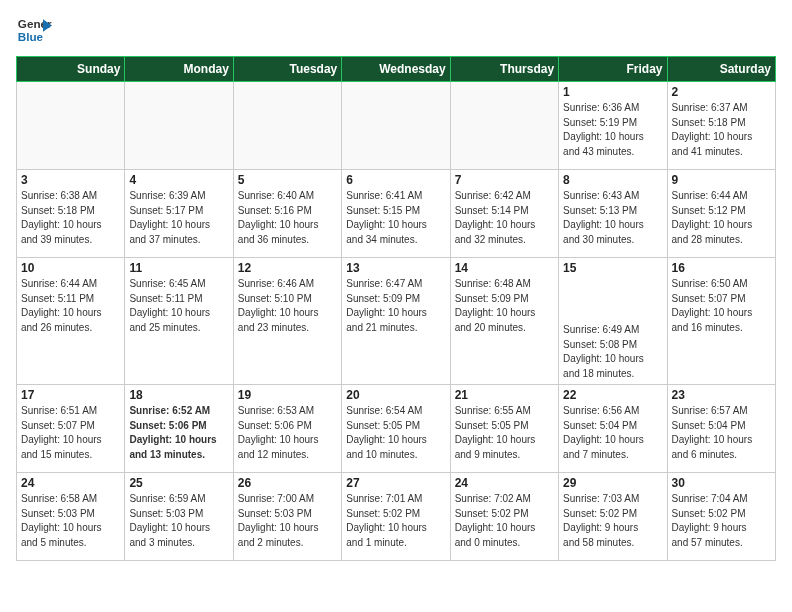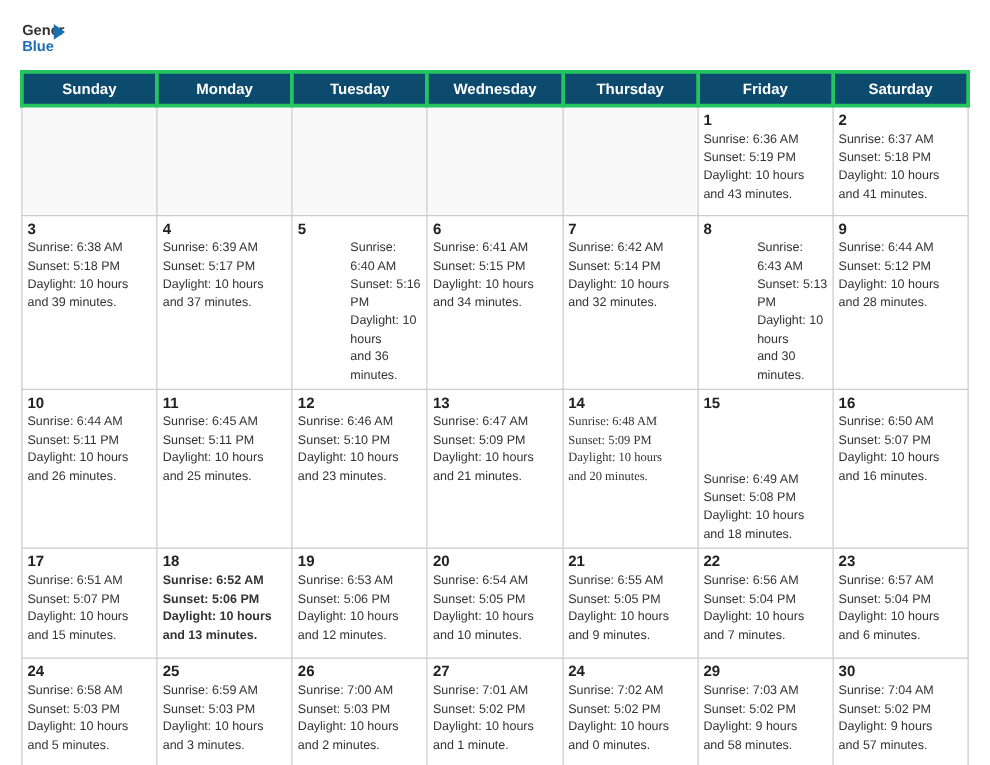--- a/index.html
+++ b/index.html
@@ -44,27 +44,27 @@
     .location {
       font-size: 14px;
       color: #444;
     }
     table {
       width: 100%;
       border-collapse: collapse;
       table-layout: fixed;
     }
     .day-header th {
-      background-color: #0c4a6e;
+      background-color: #14532d;
       color: #fff;
       font-size: 12px;
       font-weight: bold;
       padding: 5px 4px;
-      border: 3px solid #22c55e;
-      text-align: center;
+      border: 1px solid #22c55e;
+      text-align: right;
     }
     td {
       border: 1px solid #ccc;
       vertical-align: top;
       padding: 3px 4px;
       font-size: 9.5px;
       color: #333;
       height: 88px;
       background: #fff;
     }
@@ -146,42 +146,42 @@
           </td>
           <td>
             <span class="day-num">4</span>
             <div class="day-info" style="white-space: pre-line;">Sunrise: 6:39 AM
 Sunset: 5:17 PM
 Daylight: 10 hours
 and 37 minutes.</div>
           </td>
           <td>
             <span class="day-num">5</span>
-            <div class="day-info" style="white-space: pre-line; margin-left: 42px;">Sunrise: 6:40 AM
+            <div class="day-info" style="white-space: pre-line;">Sunrise: 6:40 AM
 Sunset: 5:16 PM
 Daylight: 10 hours
 and 36 minutes.</div>
           </td>
           <td>
             <span class="day-num">6</span>
             <div class="day-info" style="white-space: pre-line;">Sunrise: 6:41 AM
 Sunset: 5:15 PM
 Daylight: 10 hours
 and 34 minutes.</div>
           </td>
           <td>
             <span class="day-num">7</span>
             <div class="day-info" style="white-space: pre-line;">Sunrise: 6:42 AM
 Sunset: 5:14 PM
 Daylight: 10 hours
 and 32 minutes.</div>
           </td>
           <td>
             <span class="day-num">8</span>
-            <div class="day-info" style="white-space: pre-line; margin-left: 43px;">Sunrise: 6:43 AM
+            <div class="day-info" style="white-space: pre-line;">Sunrise: 6:43 AM
 Sunset: 5:13 PM
 Daylight: 10 hours
 and 30 minutes.</div>
           </td>
           <td>
             <span class="day-num">9</span>
             <div class="day-info" style="white-space: pre-line;">Sunrise: 6:44 AM
 Sunset: 5:12 PM
 Daylight: 10 hours
 and 28 minutes.</div>
@@ -211,21 +211,21 @@
           </td>
           <td>
             <span class="day-num">13</span>
             <div class="day-info" style="white-space: pre-line;">Sunrise: 6:47 AM
 Sunset: 5:09 PM
 Daylight: 10 hours
 and 21 minutes.</div>
           </td>
           <td>
             <span class="day-num">14</span>
-            <div class="day-info" style="white-space: pre-line; font-family: Liberation Serif, serif;">Sunrise: 6:48 AM
+            <div class="day-info" style="white-space: pre-line;">Sunrise: 6:48 AM
 Sunset: 5:09 PM
 Daylight: 10 hours
 and 20 minutes.</div>
           </td>
           <td>
             <span class="day-num">15</span>
             <div class="day-info" style="white-space: pre-line; margin-top: 48px;">Sunrise: 6:49 AM
 Sunset: 5:08 PM
 Daylight: 10 hours
 and 18 minutes.</div>

